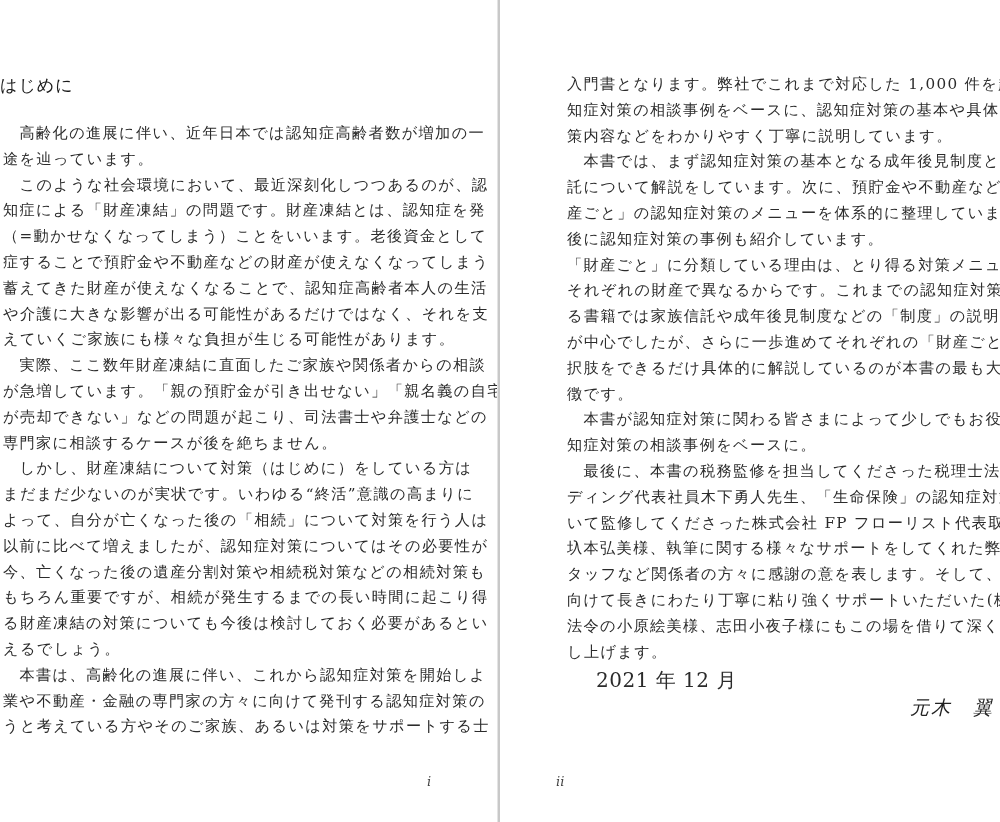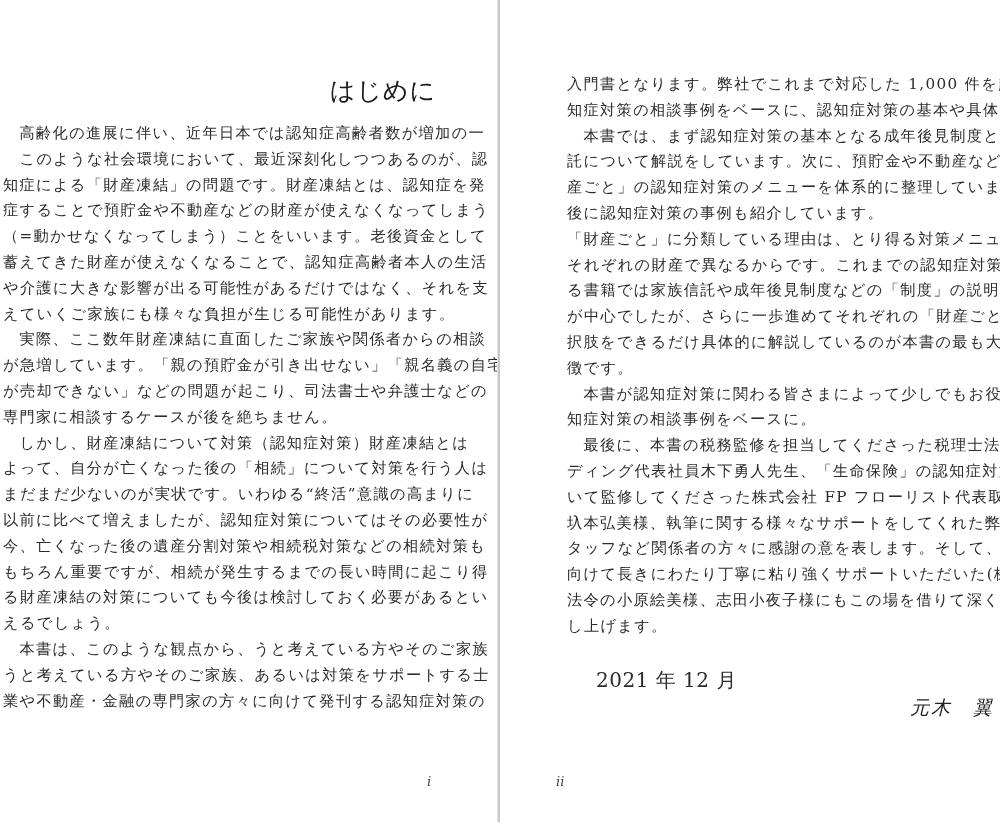--- a/index.html
+++ b/index.html
@@ -3,73 +3,75 @@
 <meta charset="utf-8">
 <style>
   html, body { margin: 0; padding: 0; background: #ffffff; }
   body { width: 1000px; height: 822px; position: relative; overflow: hidden;
          font-family: "DejaVu Serif", "Liberation Serif", serif; color: #2a2a2a; }
   .page { position: absolute; top: 0; height: 822px; background: #ffffff; }
   .page-left { left: 0; width: 497px; }
   .page-right { left: 500px; width: 500px; }
   .divider { position: absolute; left: 497px; top: 0; width: 2px; height: 822px;
              background: #c8c8c8; border-left: 1px solid #e4e4e4; }
-  .title { position: absolute; left: 0; width: 436px; top: 74px; text-align: right;
-           font-family: "DejaVu Sans", "Liberation Sans", sans-serif; font-size: 25px;
+  .title { position: absolute; left: 0; width: 436px; top: 74px; text-align: left;
+           font-family: "DejaVu Sans", "Liberation Sans", sans-serif; font-size: 17px;
            color: #1a1a1a; letter-spacing: 1px; }
   .text-block { position: absolute; font-size: 15.2px; line-height: 25.8px;
                 letter-spacing: 1.35px; white-space: nowrap; color: #2b2b2b; }
   .left-block { left: 3px; top: 121px; width: 432px; }
   .right-block { left: 67px; top: 72px; width: 432px; }
   .line { display: block; height: 25.8px; }
   .date { position: absolute; left: 96px; top: 667px; font-size: 20px; color: #2b2b2b; letter-spacing: 0.5px; }
   .author { position: absolute; right: 6px; top: 695px; font-size: 19px; color: #222; letter-spacing: 2px; font-style: italic; }
   .pagenum { position: absolute; top: 774px; font-style: italic; font-size: 13px; color: #444; }
   .pn-left { left: 427px; }
   .pn-right { left: 56px; }
 </style>
 </head>
 <body>
 
 <div class="page page-left">
   <div class="title">はじめに</div>
   <div class="text-block left-block">
     <span class="line">　高齢化の進展に伴い、近年日本では認知症高齢者数が増加の一</span>
+    <span class="line">途を辿っています。</span>
     <span class="line">　このような社会環境において、最近深刻化しつつあるのが、認</span>
     <span class="line">知症による「財産凍結」の問題です。財産凍結とは、認知症を発</span>
+    <span class="line">（=動かせなくなってしまう）ことをいいます。老後資金として</span>
     <span class="line">症することで預貯金や不動産などの財産が使えなくなってしまう</span>
-    <span class="line">（=動かせなくなってしまう）ことをいいます。老後資金として</span>
     <span class="line">蓄えてきた財産が使えなくなることで、認知症高齢者本人の生活</span>
     <span class="line">や介護に大きな影響が出る可能性があるだけではなく、それを支</span>
     <span class="line">えていくご家族にも様々な負担が生じる可能性があります。</span>
     <span class="line">　実際、ここ数年財産凍結に直面したご家族や関係者からの相談</span>
     <span class="line">が急増しています。「親の預貯金が引き出せない」「親名義の自宅</span>
     <span class="line">が売却できない」などの問題が起こり、司法書士や弁護士などの</span>
     <span class="line">専門家に相談するケースが後を絶ちません。</span>
-    <span class="line">　しかし、財産凍結について対策（認知症対策）財産凍結とは</span>
+    <span class="line">　しかし、財産凍結について対策（はじめに）をしている方は</span>
+    <span class="line">まだまだ少ないのが実状です。いわゆる“終活”意識の高まりに</span>
     <span class="line">よって、自分が亡くなった後の「相続」について対策を行う人は</span>
-    <span class="line">まだまだ少ないのが実状です。いわゆる“終活”意識の高まりに</span>
     <span class="line">以前に比べて増えましたが、認知症対策についてはその必要性が</span>
     <span class="line">今、亡くなった後の遺産分割対策や相続税対策などの相続対策も</span>
     <span class="line">もちろん重要ですが、相続が発生するまでの長い時間に起こり得</span>
     <span class="line">る財産凍結の対策についても今後は検討しておく必要があるとい</span>
     <span class="line">えるでしょう。</span>
-    <span class="line">　本書は、このような観点から、うと考えている方やそのご家族</span>
+    <span class="line">　本書は、高齢化の進展に伴い、これから認知症対策を開始しよ</span>
+    <span class="line">業や不動産・金融の専門家の方々に向けて発刊する認知症対策の</span>
     <span class="line">うと考えている方やそのご家族、あるいは対策をサポートする士</span>
-    <span class="line">業や不動産・金融の専門家の方々に向けて発刊する認知症対策の</span>
   </div>
   <div class="pagenum pn-left">i</div>
 </div>
 
 <div class="divider"></div>
 
 <div class="page page-right">
   <div class="text-block right-block">
     <span class="line">入門書となります。弊社でこれまで対応した 1,000 件を超える認</span>
     <span class="line">知症対策の相談事例をベースに、認知症対策の基本や具体的な対</span>
+    <span class="line">策内容などをわかりやすく丁寧に説明しています。</span>
     <span class="line">　本書では、まず認知症対策の基本となる成年後見制度と家族信</span>
     <span class="line">託について解説をしています。次に、預貯金や不動産などの「財</span>
     <span class="line">産ごと」の認知症対策のメニューを体系的に整理しています。最</span>
     <span class="line">後に認知症対策の事例も紹介しています。</span>
     <span class="line">「財産ごと」に分類している理由は、とり得る対策メニューが</span>
     <span class="line">それぞれの財産で異なるからです。これまでの認知症対策に関す</span>
     <span class="line">る書籍では家族信託や成年後見制度などの「制度」の説明や比較</span>
     <span class="line">が中心でしたが、さらに一歩進めてそれぞれの「財産ごと」の選</span>
     <span class="line">択肢をできるだけ具体的に解説しているのが本書の最も大きな特</span>
     <span class="line">徴です。</span>

